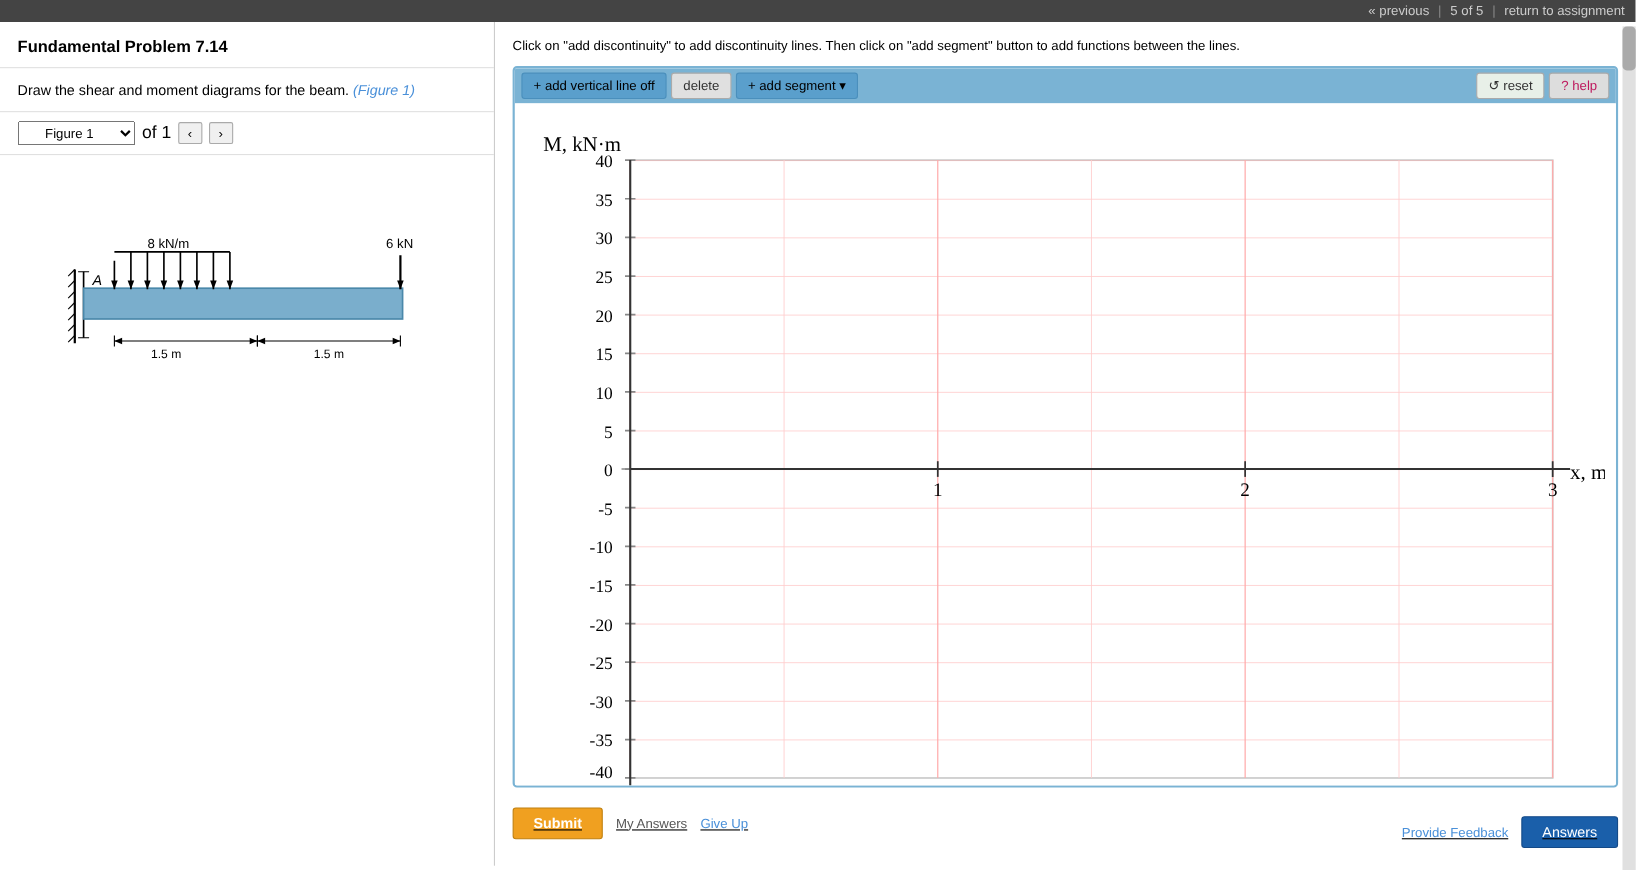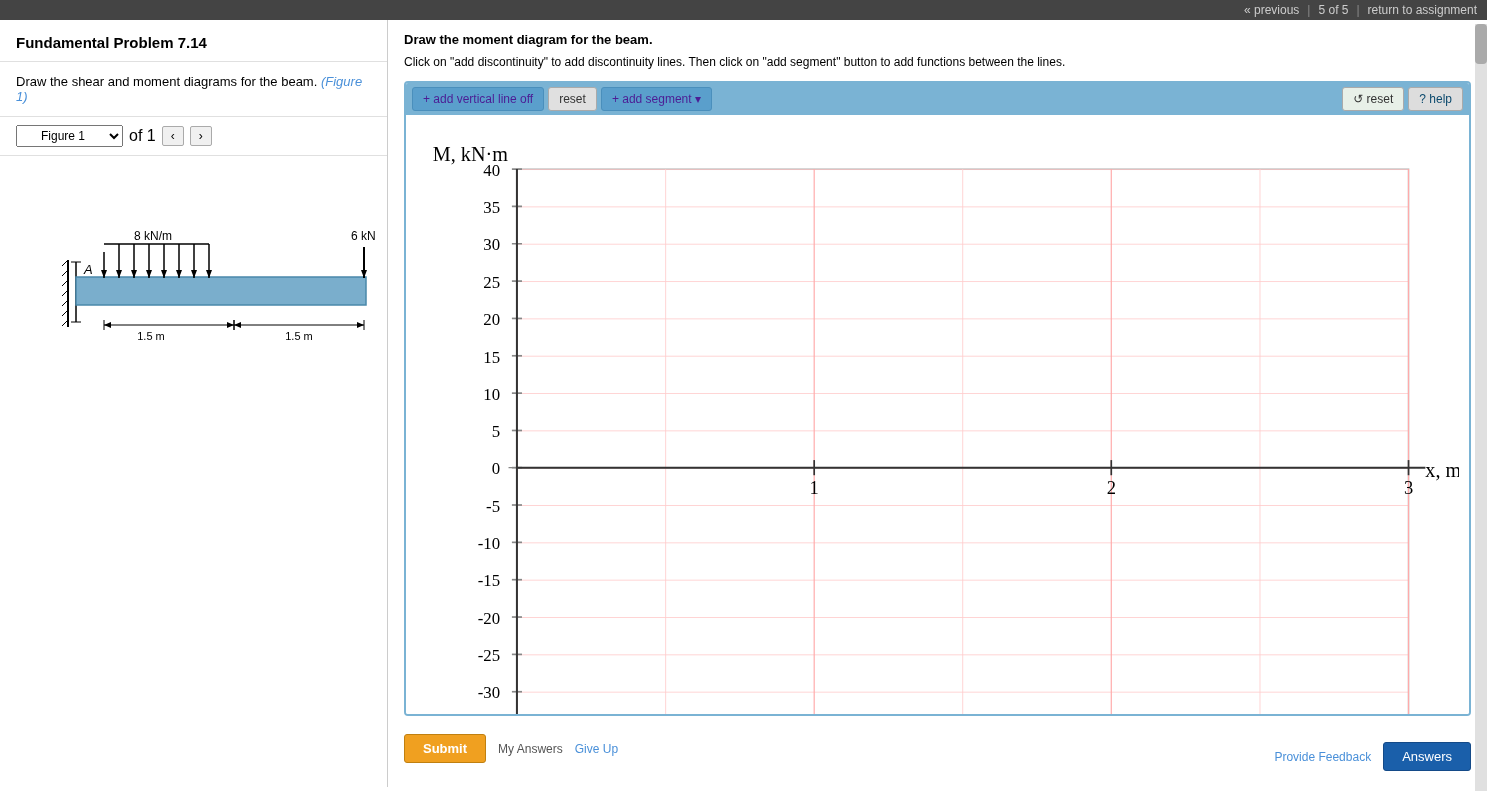--- a/index.html
+++ b/index.html
@@ -21,21 +21,21 @@
     #top-bar .sep { color: #888; }
 
     
     #main-layout {
       display: flex;
       height: calc(791px - 24px);
     }
 
     
     #left-panel {
-      width: 388px;
+      width: 450px;
       border-right: 1px solid #ccc;
       display: flex;
       flex-direction: column;
       padding: 0;
     }
 
     #problem-title {
       font-size: 15px;
       font-weight: bold;
       padding: 14px 16px 10px;
@@ -125,31 +125,31 @@
       display: flex;
       align-items: center;
       padding: 4px 6px;
       gap: 4px;
     }
 
     .tool-btn {
       background: #5a9fcc;
       border: 1px solid #4a8fbc;
       border-radius: 3px;
-      color: #4c1d95;
+      color: #000000;
       font-size: 12px;
       padding: 4px 10px;
       cursor: pointer;
       display: flex;
       align-items: center;
       gap: 4px;
     }
     .tool-btn.delete-btn { background: #e0e0e0; border-color: #aaa; color: #333; }
     .tool-btn.reset-btn { background: #e8f0e8; border-color: #aaa; color: #333; margin-left: auto; }
-    .tool-btn.help-btn { background: #ddd; border-color: #aaa; color: #0c4a6e; }
+    .tool-btn.help-btn { background: #ddd; border-color: #aaa; color: #be185d; }
 
     #diagram-area {
       flex: 1;
       background: #fff;
       padding: 10px;
       display: flex;
       flex-direction: column;
       overflow: hidden;
       font-family: Liberation Serif, serif;
     }
@@ -309,27 +309,26 @@
         <line x1="218" y1="153" x2="348" y2="153" stroke="#000" stroke-width="1"></line>
         <line x1="348" y1="148" x2="348" y2="158" stroke="#000" stroke-width="1"></line>
         <polygon points="218,153 225,150 225,156" fill="#000"></polygon>
         <polygon points="348,153 341,150 341,156" fill="#000"></polygon>
         <text x="283" y="168" font-size="11" fill="#000" text-anchor="middle">1.5 m</text>
       </svg>
     </div>
   </div>
 
   <div id="right-panel">
-    <div id="right-title">Draw the moment diagram for the beam.</div>
     <div id="right-subtitle">Click on "add discontinuity" to add discontinuity lines. Then click on "add segment" button to add functions between the lines.</div>
 
     <div id="tool-area">
       <div id="toolbar">
         <button class="tool-btn">+ add vertical line off</button>
-        <button class="tool-btn delete-btn">reset</button>
+        <button class="tool-btn delete-btn">delete</button>
         <button class="tool-btn">+ add segment ▾</button>
         <button class="tool-btn reset-btn">↺ reset</button>
         <button class="tool-btn help-btn">? help</button>
       </div>
 
       <div id="diagram-area">
 
         <svg id="right-beam-svg" viewBox="0 0 620 145">
 
           <line x1="88" y1="30" x2="88" y2="90" stroke="#000" stroke-width="2"></line>
@@ -459,21 +458,21 @@
             <text x="590" y="218" font-size="11" text-anchor="middle" fill="#000">3</text>
 
             <text x="600" y="208" font-size="12" fill="#000">x, m</text>
 
             <line x1="60" y1="25" x2="60" y2="385" stroke="#333" stroke-width="1.2"></line>
           </svg>
         </div>
       </div>
     </div>
 
-    <div style="display:flex; align-items:center; padding:10px 0 4px; gap:20px; justify-content:space-between;">
+    <div style="display:flex; align-items:center; padding:10px 0 4px; gap:20px; justify-content:space-between;text-decoration:underline;">
       <div style="display:flex;align-items:center;gap:12px;">
         <button id="submit-btn">Submit</button>
         <span id="my-answers-label">My Answers</span>
         <a href="#" id="give-up-link">Give Up</a>
       </div>
       <div id="footer-right" style="position:static;display:flex;align-items:center;gap:12px;margin-top:16px;">
         <a href="#" id="provide-feedback-link">Provide Feedback</a>
         <button id="continue-btn">Answers</button>
       </div>
     </div>

